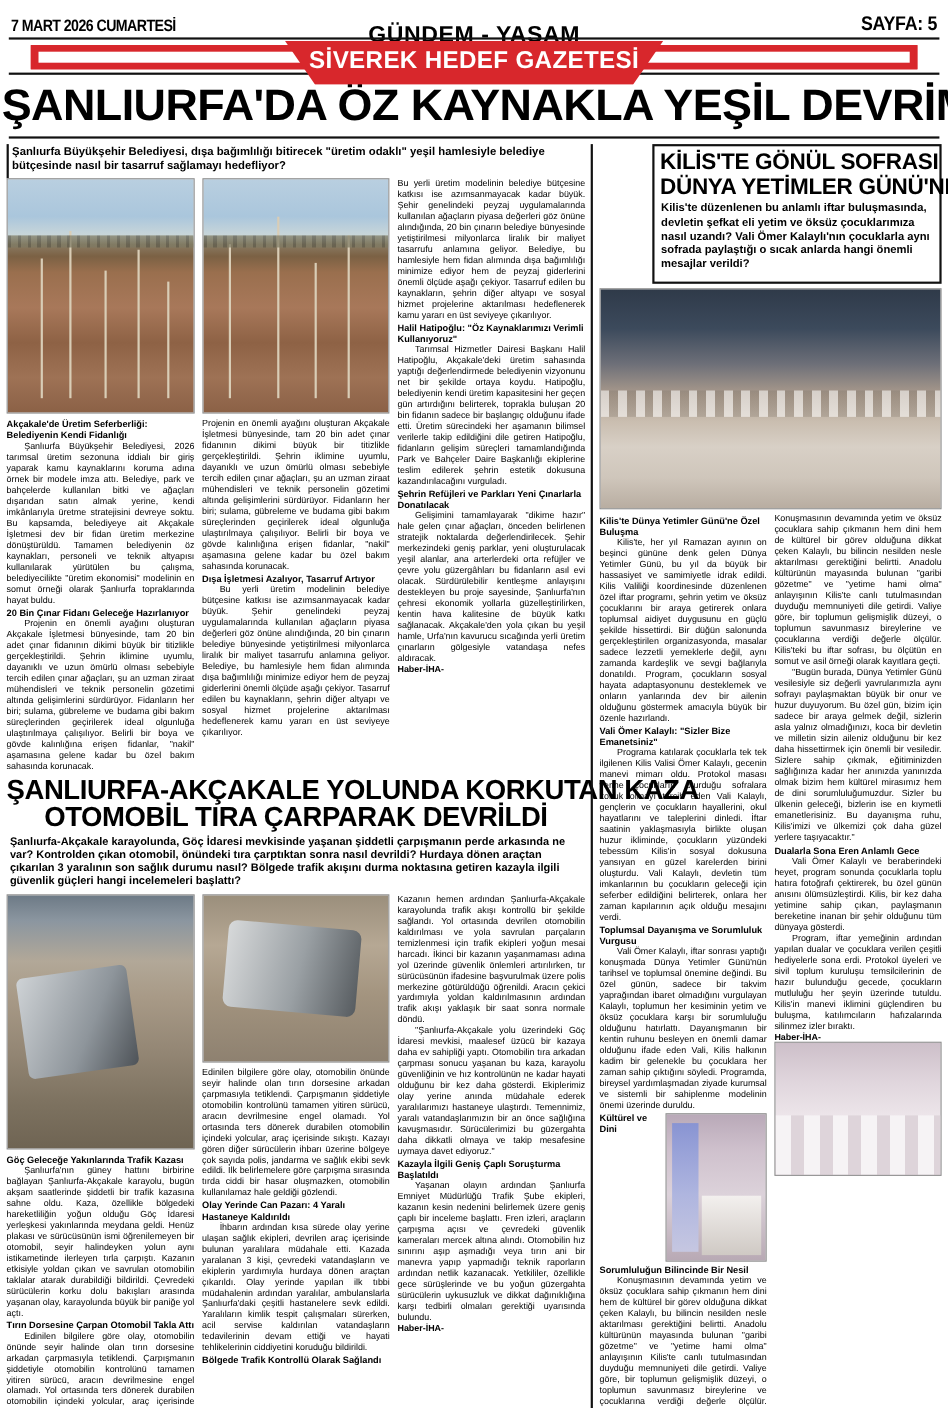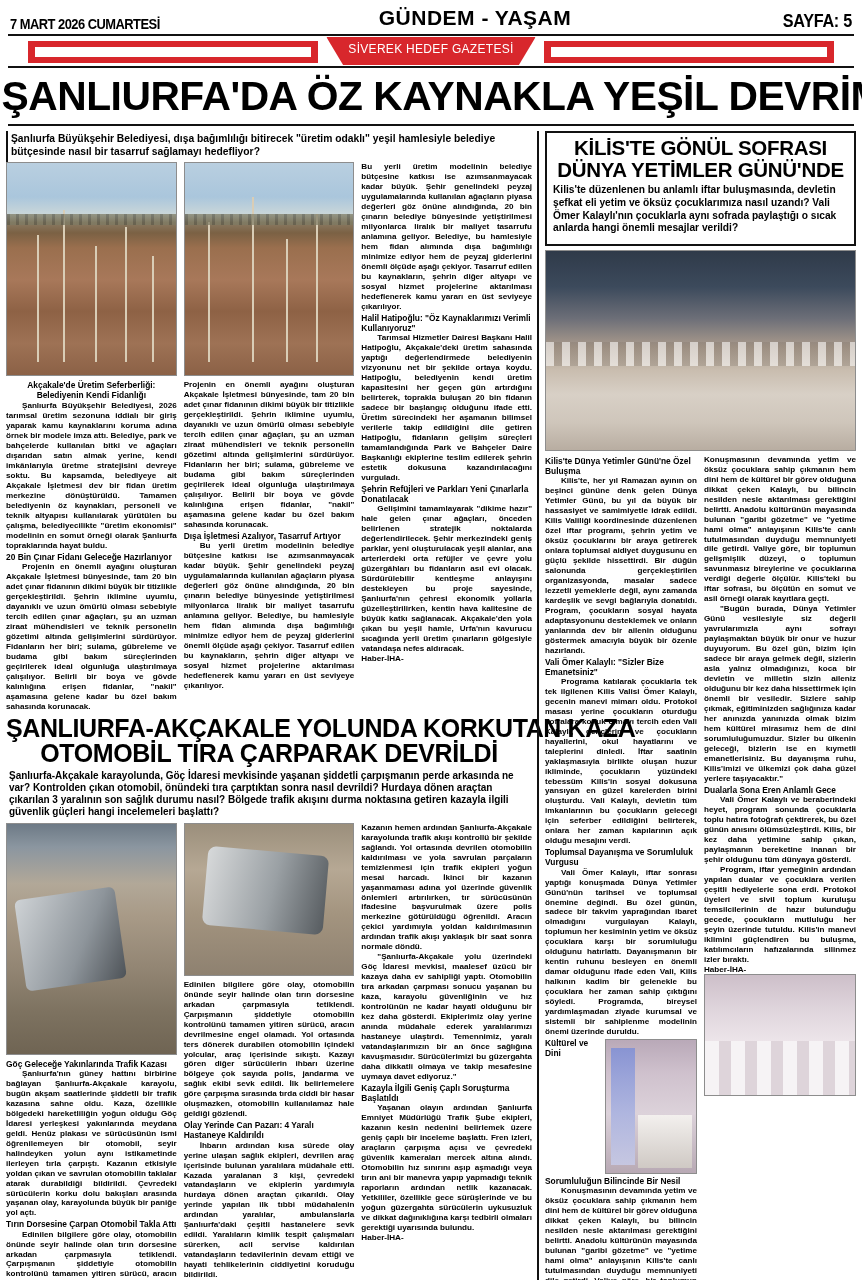--- a/index.html
+++ b/index.html
@@ -19,22 +19,21 @@
     padding: 4px 4px 2px 4px; height: 34px;
   }
   .mh-date {
     font-weight:bold; font-size:15px; letter-spacing:-0.6px;
     transform: scaleX(0.86); transform-origin: left bottom;
     white-space:nowrap;
   }
   .mh-center {
     font-weight:bold; font-size:21px; letter-spacing:0.5px;
     white-space:nowrap; position:absolute; left:50%; transform:translateX(-50%);
-    top: 6px;
-    margin-left: 44px;
+    top: 20px;
   }
   .mh-page {
     font-weight:bold; font-size:18px; letter-spacing:-0.3px;
     transform: scaleX(0.9); transform-origin:right bottom; white-space:nowrap;
   }
 
   
   .banner-wrap {
     position:relative; height: 34px; border-top:2px solid #111; border-bottom:2px solid #111;
     margin: 0 2px;
@@ -47,21 +46,21 @@
     position:absolute; top:5px; height:22px; background:#d8272c;
   }
   .banner-bar-l { left:20px; width: 290px; border:3px solid #d8272c; }
   .banner-bar-r { right:20px; width: 290px; border:3px solid #d8272c; }
   .banner-bar-l:after, .banner-bar-r:after {
     content:""; position:absolute; left:4px; right:4px; top:3px; bottom:3px; background:#fff;
   }
   .banner-center {
     position:absolute; left:50%; transform:translateX(-50%);
     top:1px; background:#d8272c; color:#fff;
-    font-weight:normal; font-size:12px; letter-spacing:0.3px;
+    font-weight:bold; font-size:22px; letter-spacing:0.3px;
     padding: 5px 22px 9px 22px; white-space:nowrap;
     clip-path: polygon(0 0, 100% 0, 92% 100%, 8% 100%);
     z-index:3;
   }
 
   
   .main-head { text-align:center; padding: 8px 4px 2px 4px; }
   .main-head .l1, .main-head .l2 {
     font-weight:bold; line-height:1.0; white-space:nowrap;
     letter-spacing:-0.5px;
@@ -78,21 +77,21 @@
   .standfirst {
     font-weight:bold; font-size:10.3px; line-height:1.22; padding: 2px 2px 4px 3px;
     border-left: 2px solid #111;
   }
   .cols3 { display:flex; gap:7px; }
   .cols3 > div { width: 172px; }
 
   .photo {
     width:100%; border:1px solid #8d8d8d; display:block; margin-bottom:4px;
   }
-  p { margin:0;font-weight:bold; }
+  p { margin:0; }
   .bt {
     font-size:8.1px; line-height:1.235; text-align:justify; text-indent:16px;
     hyphens:auto;
   }
   .bt.noind { text-indent:0; }
   .sub {
     font-size:8.4px; font-weight:bold; line-height:1.2; margin:1px 0 0 0; text-indent:0;
   }
   .tail { font-size:8.1px; font-weight:bold; }
 
@@ -166,37 +165,37 @@
     height:122px;
     background:
       linear-gradient(to bottom,#cdbfc9 0%, #e0d6dd 30%, #efe8ec 60%, #c6b8c2 100%);
     position:relative; overflow:hidden;
   }
   .ph-final:before{
     content:""; position:absolute; left:0; right:0; bottom:0; height:45%;
     background:repeating-linear-gradient(90deg,#f6f3f5 0 14px,#ded4da 14px 26px);
   }
   .cap {
-    font-size:8.4px; font-weight:bold; line-height:1.2; margin:2px 0 1px 0;text-align:center;
+    font-size:8.4px; font-weight:bold; line-height:1.2; margin:2px 0 1px 0;
   }
 
   
   .head2 { text-align:center; padding-top:4px; }
   .head2 .l1, .head2 .l2 { font-weight:bold; font-size:25px; line-height:1.02; white-space:nowrap; letter-spacing:-0.4px;}
   .standfirst2 {
     font-weight:bold; font-size:10px; line-height:1.22; padding:3px 2px 4px 3px;
   }
 
   
   .head-r { text-align:center; }
   .head-r div { font-weight:bold; font-size:20.5px; line-height:1.06; white-space:nowrap; letter-spacing:-0.3px;}
   .standfirst-r { font-weight:bold; font-size:10.2px; line-height:1.23; padding:4px 1px 4px 1px; }
   .rcols { display:flex; gap:7px; }
   .rcols > div { width: 152px; }
-  .boxed { border:2px solid #111; padding:4px 5px 5px 5px; }
+  .boxed { border:2px solid #111; padding:4px 5px 5px 5px;margin-left:48px; }
   .wrap-img-right { float:right; width:92px; margin:2px 0 2px 5px; }
 </style>
 </head>
 <body>
 
 <div class="page">
 
   <div class="masthead">
     <div class="mh-date">7 MART 2026 CUMARTESİ</div>
     <div class="mh-center">GÜNDEM - YAŞAM</div>

